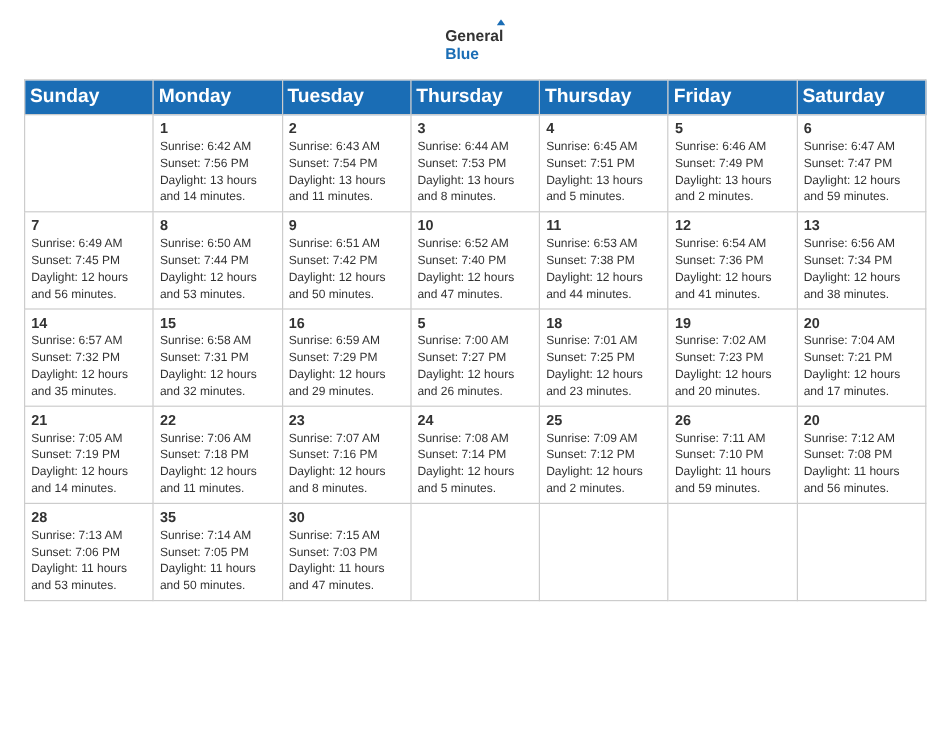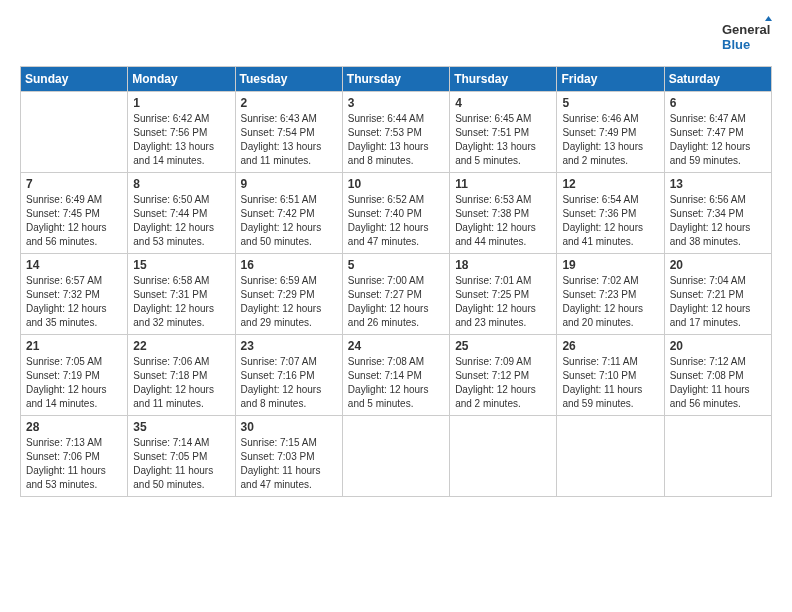--- a/index.html
+++ b/index.html
@@ -5,21 +5,21 @@
     * { box-sizing: border-box; margin: 0; padding: 0; }
     body {
       font-family: Arial, sans-serif;
       background: #fff;
       width: 792px;
       min-height: 612px;
       padding: 16px 20px;
     }
     .header-area {
       display: flex;
-      justify-content: flex-end;
+      justify-content: center;
       align-items: flex-start;
       margin-bottom: 10px;
     }
     .logo {
       display: flex;
       align-items: center;
       gap: 4px;
     }
     .title-area {
       text-align: right;
@@ -34,21 +34,21 @@
       color: #555;
     }
     table {
       width: 100%;
       border-collapse: collapse;
       table-layout: fixed;
     }
     th {
       background: #1a6db5;
       color: #fff;
-      font-size: 12px;
+      font-size: 16px;
       padding: 5px 4px;
       text-align: left;
       border: 1px solid #ccc;
     }
     td {
       vertical-align: top;
       border: 1px solid #ccc;
       padding: 4px 5px;
       height: 80px;
       font-size: 10.5px;

